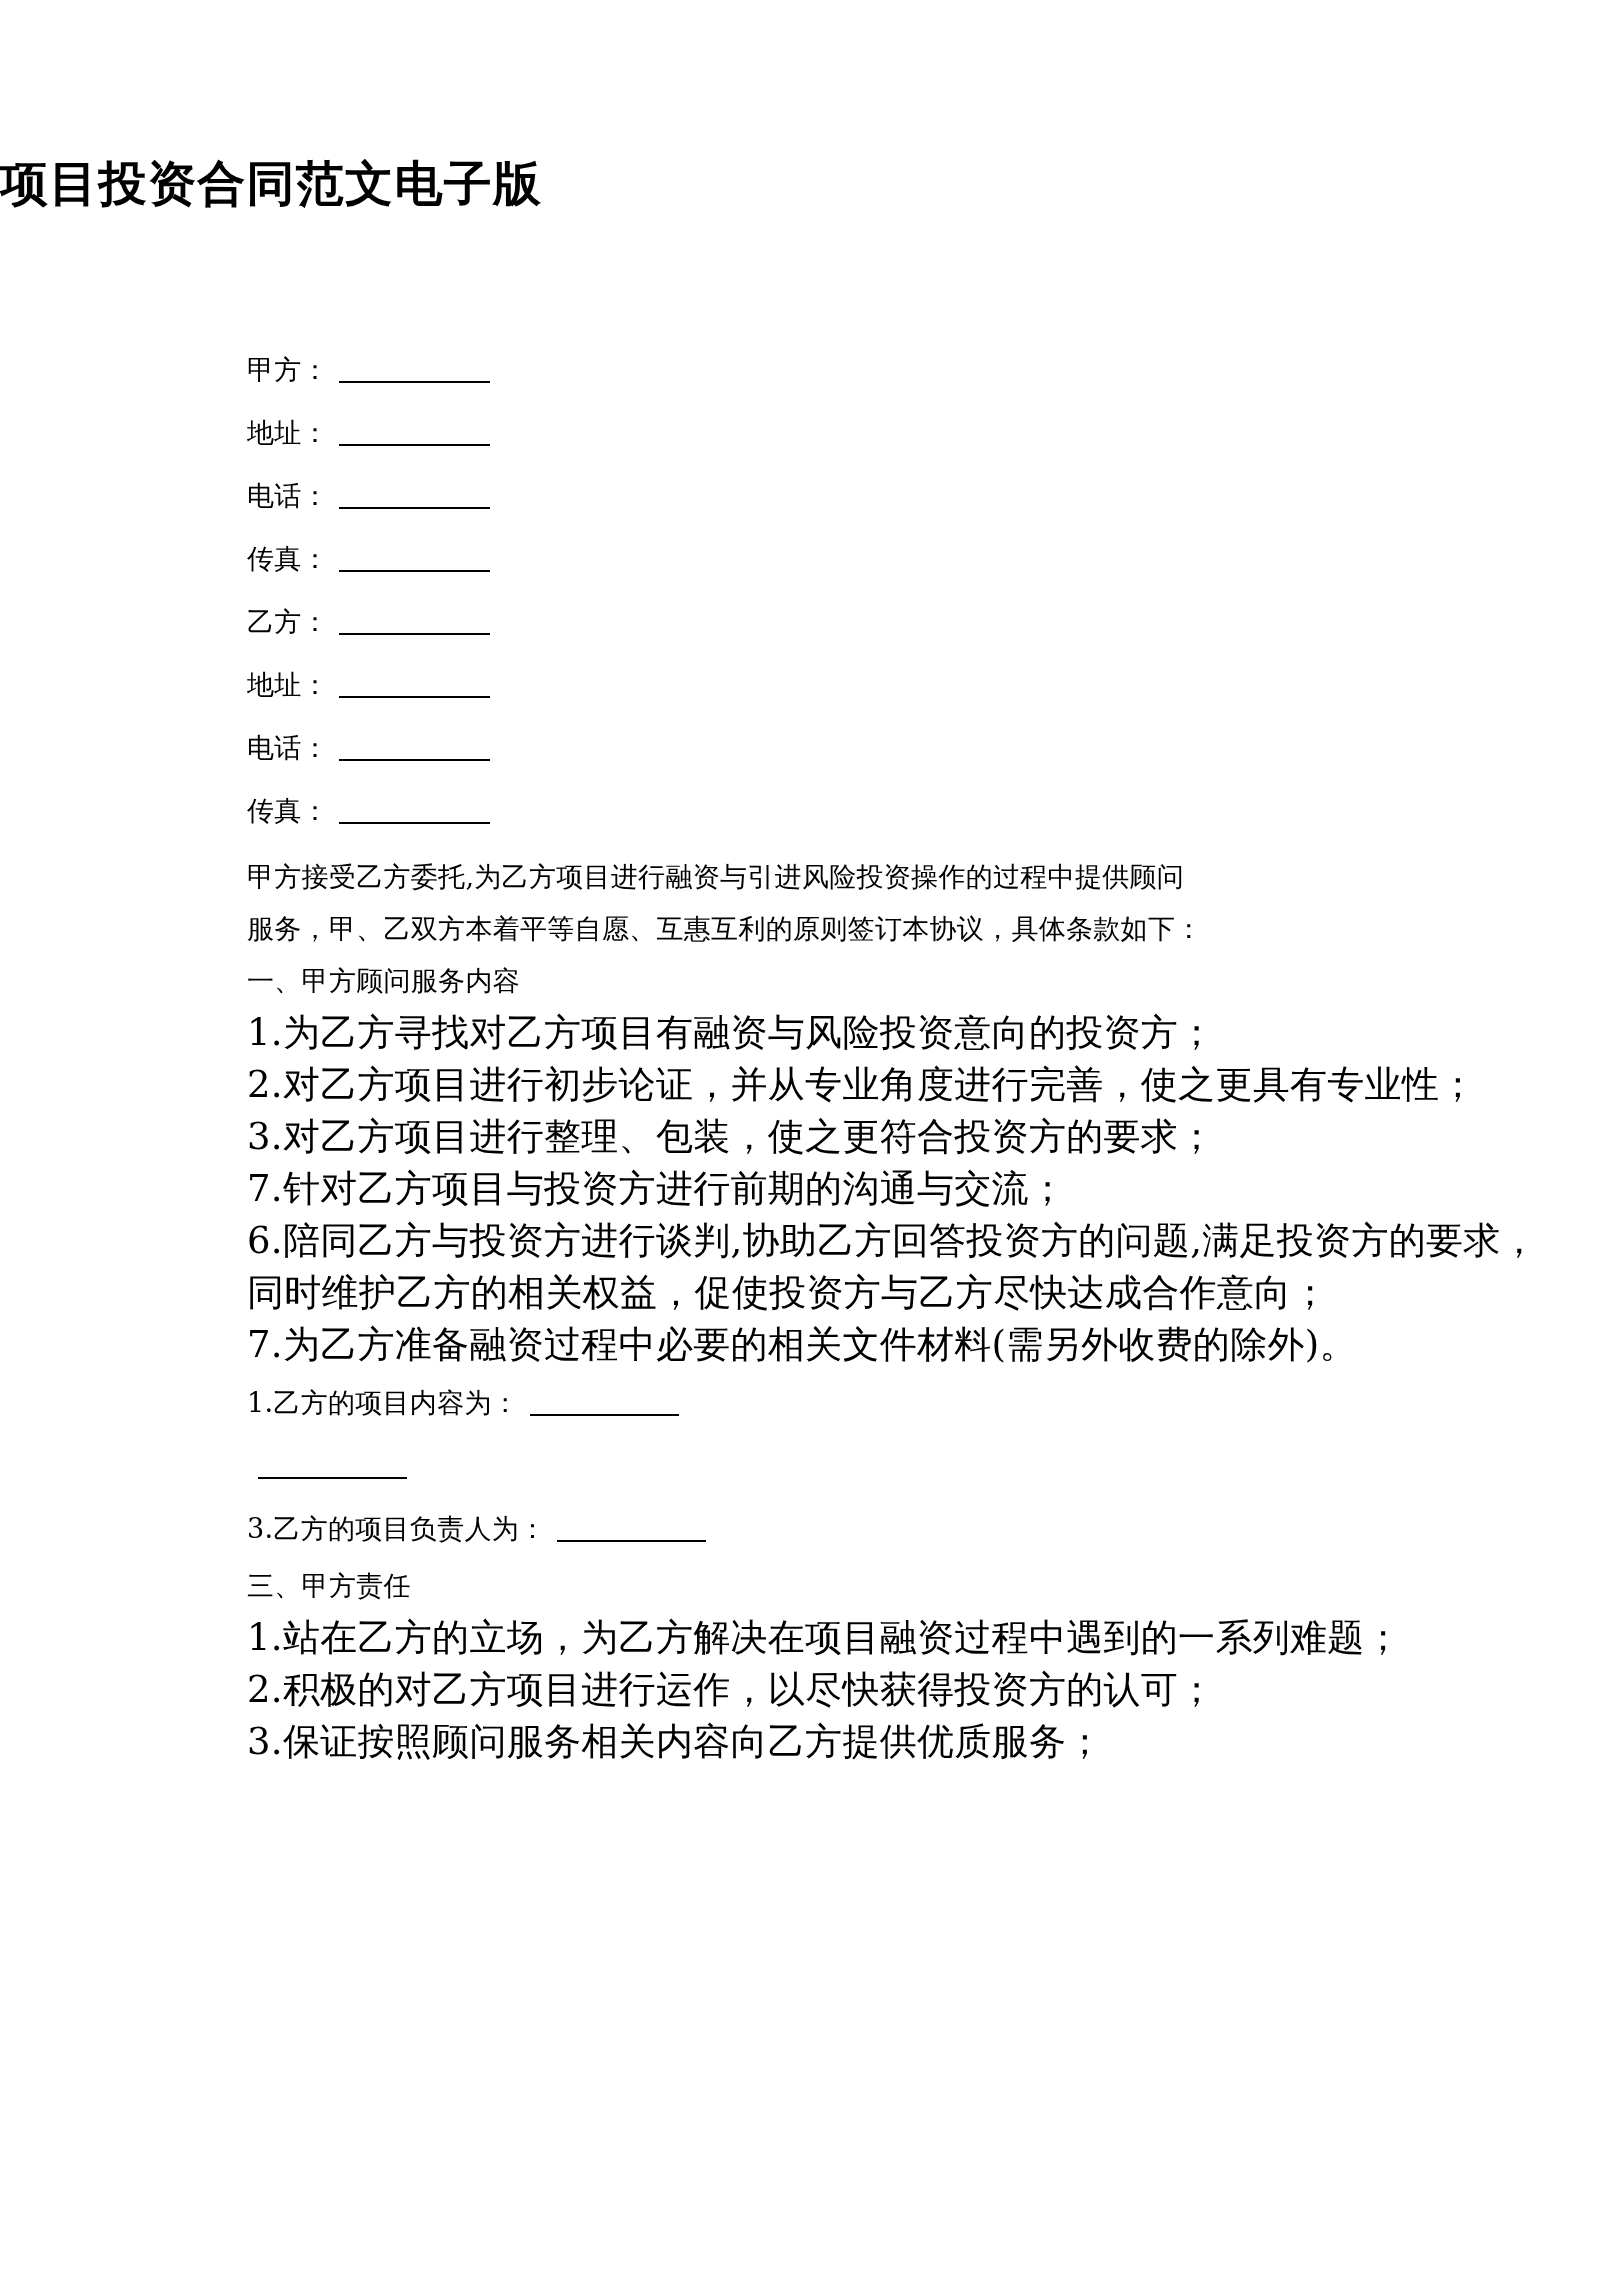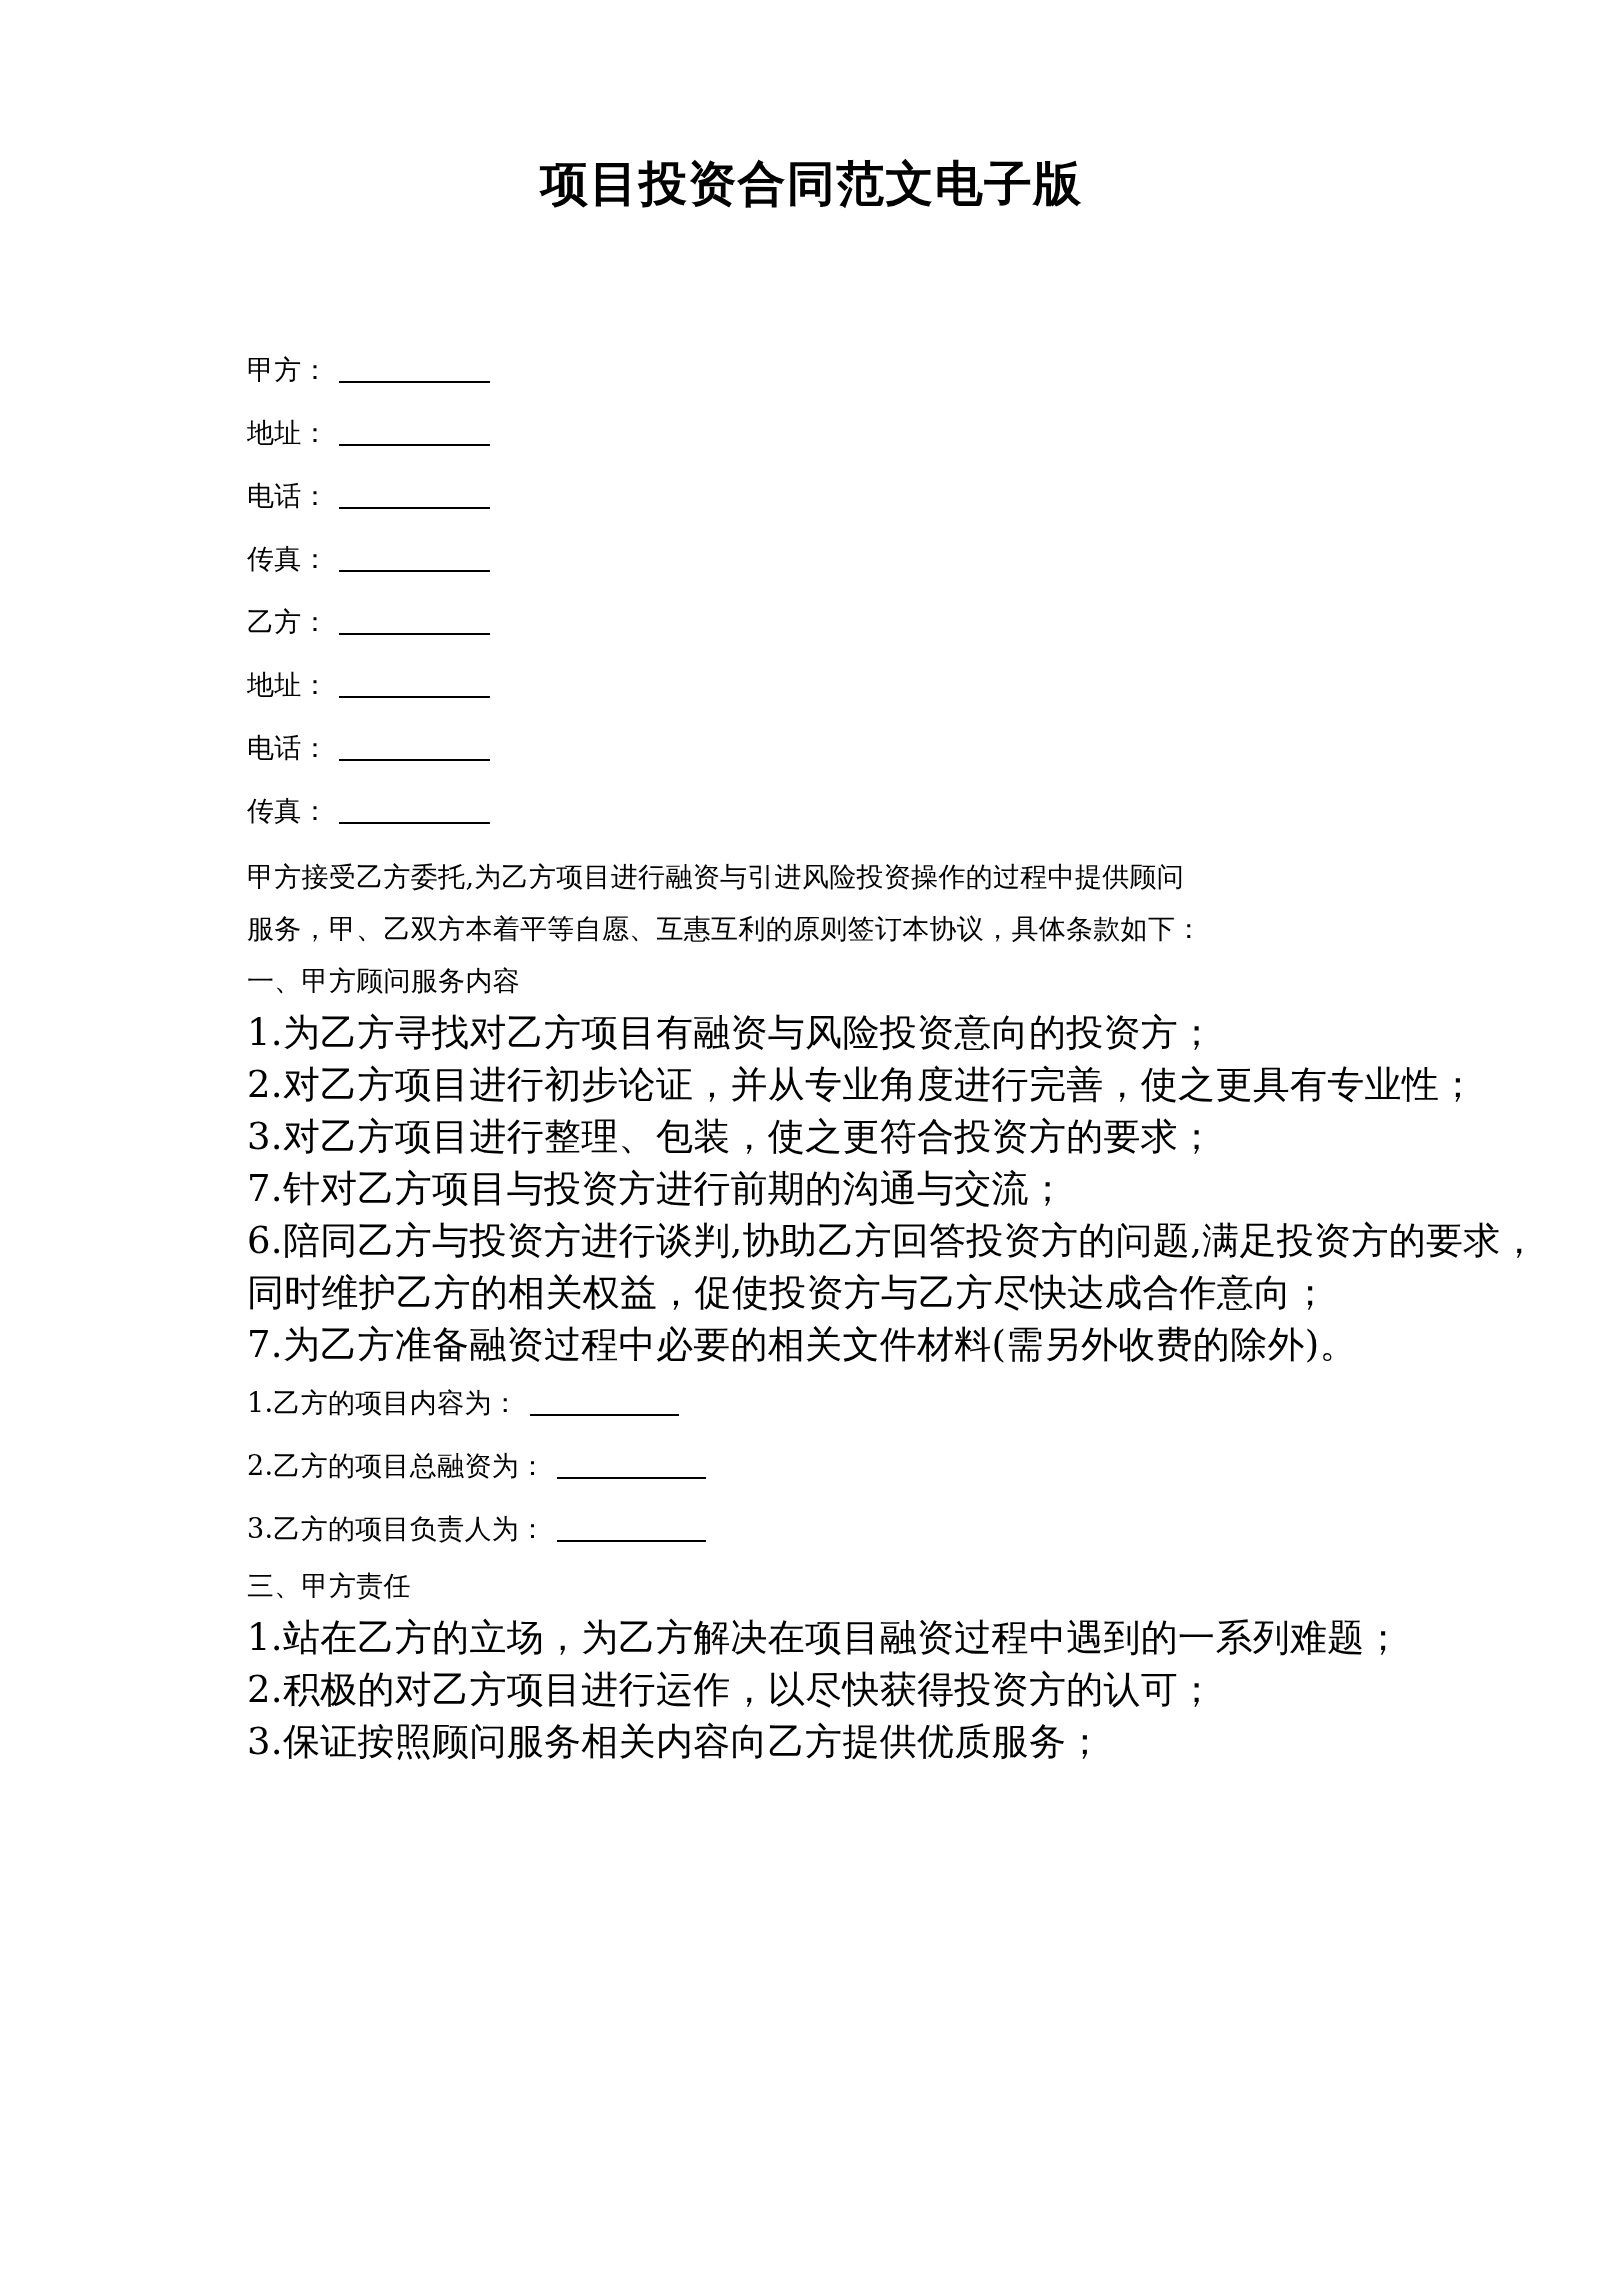--- a/index.html
+++ b/index.html
@@ -17,21 +17,21 @@
     overflow: hidden;
     box-sizing: border-box;
   }
 
   
   .doc-title {
     position: absolute;
     left: 0;
     top: 152px;
     width: 1623px;
-    text-align: center;
+    text-align: left;
     font-family: "DejaVu Sans", "Liberation Sans", sans-serif;
     font-weight: 700;
     font-size: 48px;
     line-height: 63px;
     color: #000000;
     letter-spacing: 1.3px;
     white-space: nowrap;
   }
 
   
@@ -161,21 +161,21 @@
     <div class="line">6.陪同乙方与投资方进行谈判,协助乙方回答投资方的问题,满足投资方的要求，</div>
     <div class="line">同时维护乙方的相关权益，促使投资方与乙方尽快达成合作意向；</div>
     <div class="line">7.为乙方准备融资过程中必要的相关文件材料(需另外收费的除外)。</div>
 
 
     <div class="form-row">
       <span class="fr-label">1.乙方的项目内容为：</span><span class="blank blank-sm"></span>
     </div>
 
     <div class="form-row">
-      <span class="fr-label">2.乙方的项目总融资为：</span><span class="blank blank-sm"></span>
+      <span class="blank blank-sm"></span>
     </div>
 
     <div class="form-row">
       <span class="fr-label">3.乙方的项目负责人为：</span><span class="blank blank-sm"></span>
     </div>
 
     <div class="heading">三、甲方责任</div>
     <div class="line">1.站在乙方的立场，为乙方解决在项目融资过程中遇到的一系列难题；</div>
     <div class="line">2.积极的对乙方项目进行运作，以尽快获得投资方的认可；</div>
     <div class="line">3.保证按照顾问服务相关内容向乙方提供优质服务；</div>

